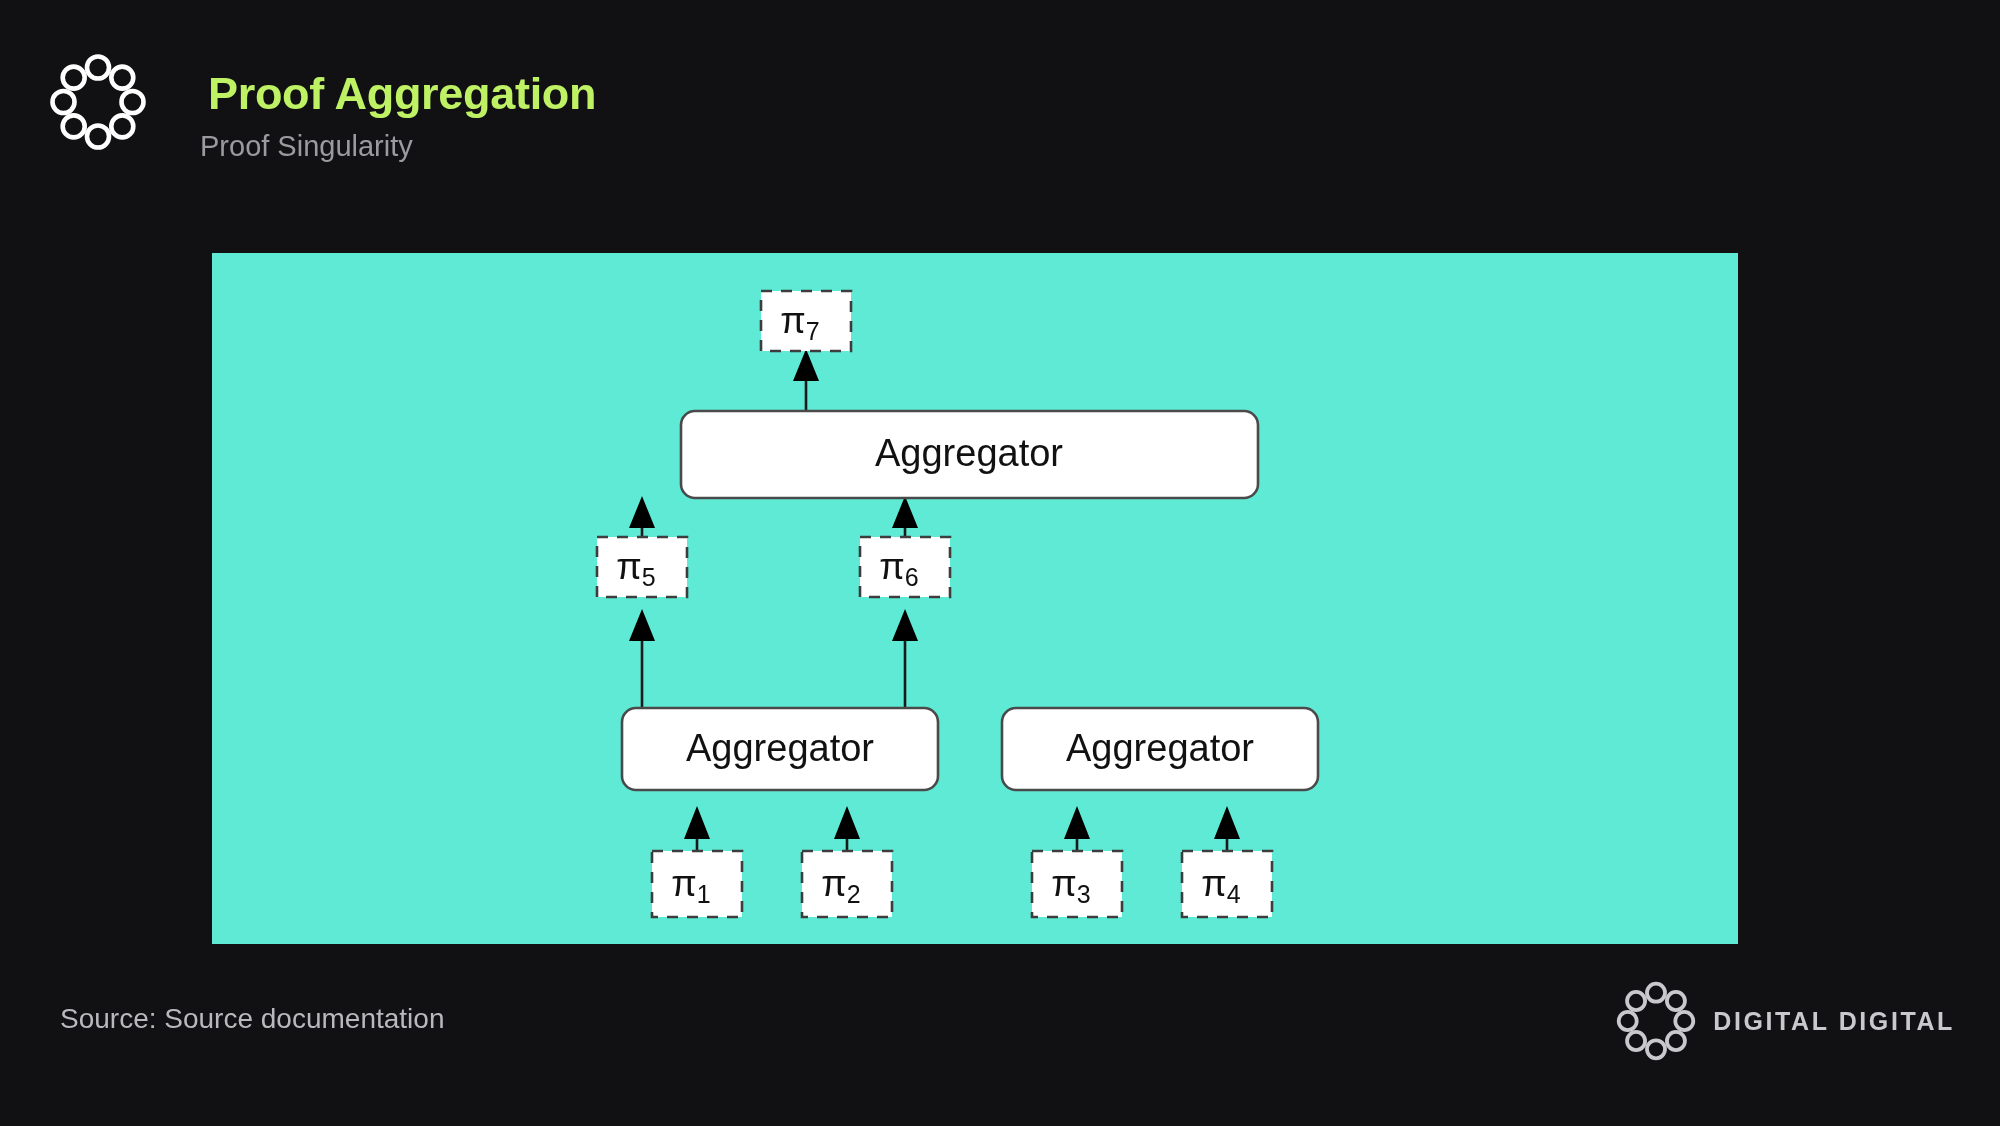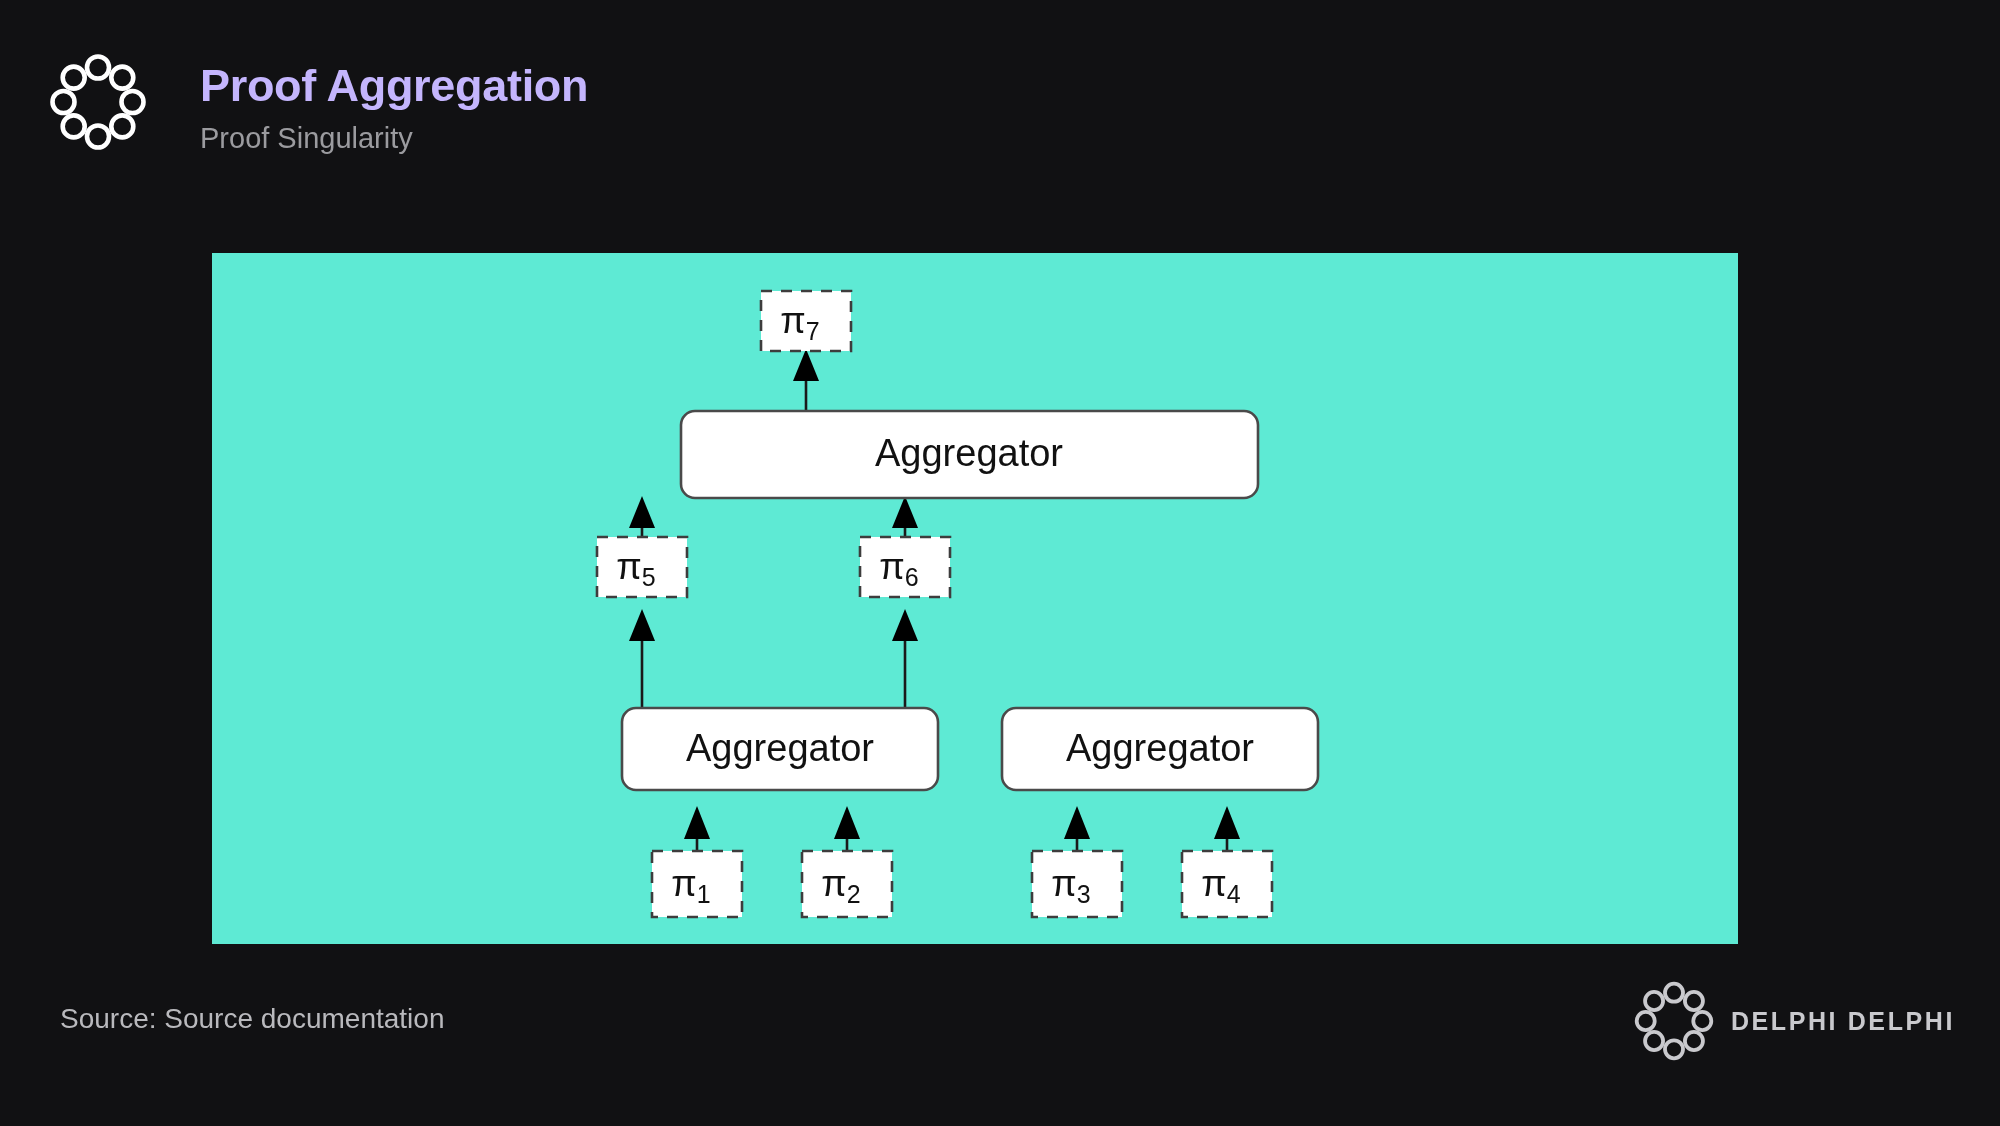--- a/index.html
+++ b/index.html
@@ -8,22 +8,22 @@
     background:#111113;
     font-family:"Liberation Sans","DejaVu Sans",sans-serif;
     overflow:hidden;position:relative;
   }
 
   
   #header{position:absolute;left:0;top:0;width:2000px;height:253px;}
   #brand-logo{position:absolute;left:48px;top:52px;width:100px;height:100px;}
   #title-block{position:absolute;left:200px;top:62px;}
   #page-title{
-    font-size:45px;font-weight:bold;color:#c4b5fd;
-    letter-spacing:-0.3px;line-height:1.05;margin:0;white-space:nowrap;
+    font-size:45px;font-weight:bold;color:#bef264;
+    letter-spacing:-0.3px;line-height:1.05;margin:8px;white-space:nowrap;
   }
   #page-subtitle{
     font-size:29px;font-weight:400;color:#9b9b9f;
     margin:14px 0 0 0;line-height:1.05;white-space:nowrap;
   }
 
   
   #diagram-panel{
     position:absolute;left:212px;top:253px;
     width:1526px;height:691px;
@@ -204,15 +204,15 @@
         <circle cx="50" cy="15.5" r="11"></circle>
         <circle cx="74.3" cy="25.6" r="11"></circle>
         <circle cx="84.5" cy="50" r="11"></circle>
         <circle cx="74.3" cy="74.4" r="11"></circle>
         <circle cx="50" cy="84.5" r="11"></circle>
         <circle cx="25.7" cy="74.4" r="11"></circle>
         <circle cx="15.5" cy="50" r="11"></circle>
         <circle cx="25.7" cy="25.6" r="11"></circle>
       </g>
     </svg>
-    <div id="delphi-wordmark">DELPHI DELPHI</div>
+    <div id="delphi-wordmark">DIGITAL DIGITAL</div>
   </div>
 </div>
 
 </body></html>

